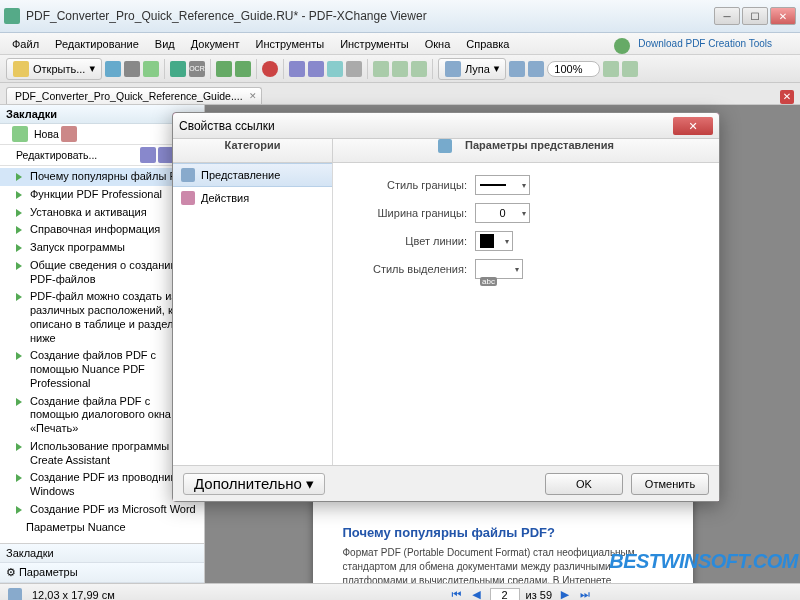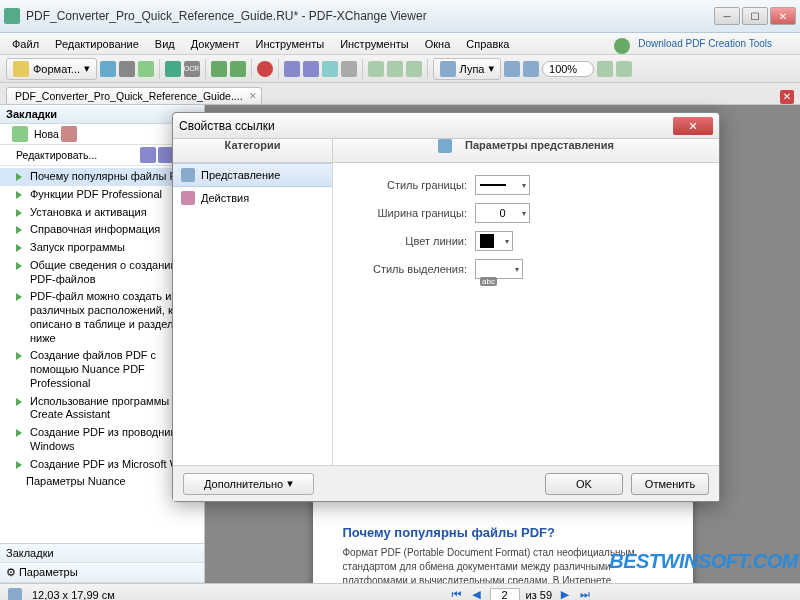--- a/index.html
+++ b/index.html
@@ -69,21 +69,21 @@
 .cat-list .ri { width: 14px; height: 14px; background: #8ac; border-radius: 2px; }
 .params { flex: 1; padding: 12px 14px; font-size: 11px; }
 .params .prow { display: flex; align-items: center; margin-bottom: 8px; gap: 8px; }
 .params .prow label { width: 120px; text-align: right; color: #444; }
 .params .ctrl { width: 55px; height: 20px; background: #fff; border: 1px solid #aaa; display: flex; align-items: center; padding: 0 4px; position: relative; }
 .params .ctrl::after { content: "▾"; position: absolute; right: 3px; font-size: 8px; color: #555; }
 .params .line { width: 26px; height: 2px; background: #000; }
 .params .swatch { width: 14px; height: 14px; background: #000; }
 .params .abc { font-size: 8px; background: #888; color: #fff; padding: 0 2px; border-radius: 2px; margin-top: 24px; }
 .dlg-foot { height: 36px; border-top: 1px solid #d0d0d0; display: flex; align-items: center; padding: 0 10px; background: #f0f0f0; gap: 8px; }
-.dlg-foot .adv { height: 22px; padding: 0 20px; background: linear-gradient(#fdfdfd,#e8e8e8); border: 1px solid #b0b0b0; border-radius: 3px; font-size: 11px; cursor: pointer; display: flex; align-items: center; gap: 4px; }
+.dlg-foot .adv { height: 22px; padding: 0 10px; background: linear-gradient(#fdfdfd,#e8e8e8); border: 1px solid #b0b0b0; border-radius: 3px; font-size: 15px; cursor: pointer; display: flex; align-items: center; gap: 4px; }
 .dlg-foot .spacer { flex: 1; }
 .dlg-foot .dbtn { width: 78px; height: 22px; background: linear-gradient(#fdfdfd,#e4e4e4); border: 1px solid #a0a0a0; border-radius: 3px; font-size: 11px; cursor: pointer; }
 </style>
 </head>
 <body>
 
 <div class="titlebar">
   <div class="icon"></div>
   <div class="title">PDF_Converter_Pro_Quick_Reference_Guide.RU* - PDF-XChange Viewer</div>
   <div class="winbtns">
@@ -102,21 +102,21 @@
   <span>Инструменты</span>
   <span>Окна</span>
   <span>Справка</span>
   <span class="dl">Download PDF
 Creation Tools</span>
 </div>
 
 <div class="toolbar">
   <div class="btn">
     <span class="ico" style="background:#e8c860"></span>
-    <span>Формат...</span>▾
+    <span>Открыть...</span>▾
   </div>
   <span class="ico" style="background:#6ac"></span>
   <span class="ico" style="background:#888"></span>
   <span class="ico" style="background:#8c8"></span>
   <span class="sep"></span>
   <span class="ico" style="background:#4a8"></span>
   <span class="ico" style="background:#888;font-size:7px;color:#fff;text-align:center;line-height:16px">OCR</span>
   <span class="sep"></span>
   <span class="ico" style="background:#6a6"></span>
   <span class="ico" style="background:#6a6"></span>
@@ -190,20 +190,24 @@
           <span class="bi"></span>
           <span>Общие сведения о создании PDF-файлов</span>
         </div>
       <div class="item">
           <span class="bi"></span>
           <span>PDF-файл можно создать из различных расположений, как описано в таблице и разделах ниже</span>
         </div>
       <div class="item">
           <span class="bi"></span>
           <span>Создание файлов PDF с помощью Nuance PDF Professional</span>
+        </div>
+      <div class="item">
+          <span class="bi"></span>
+          <span>Создание файла PDF с помощью диалогового окна «Печать»</span>
         </div>
       <div class="item">
           <span class="bi"></span>
           <span>Использование программы PDF Create Assistant</span>
         </div>
       <div class="item">
           <span class="bi"></span>
           <span>Создание PDF из проводника Windows</span>
         </div>
       <div class="item">

